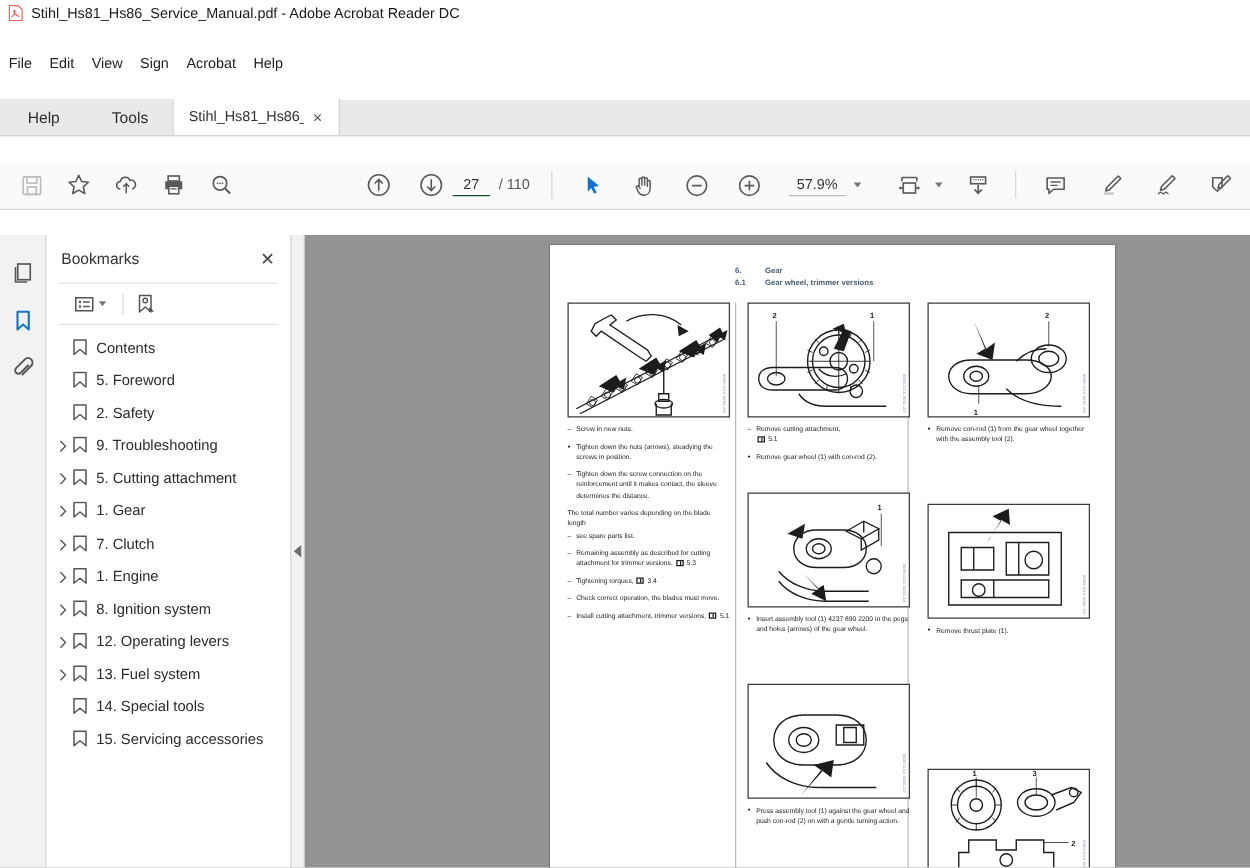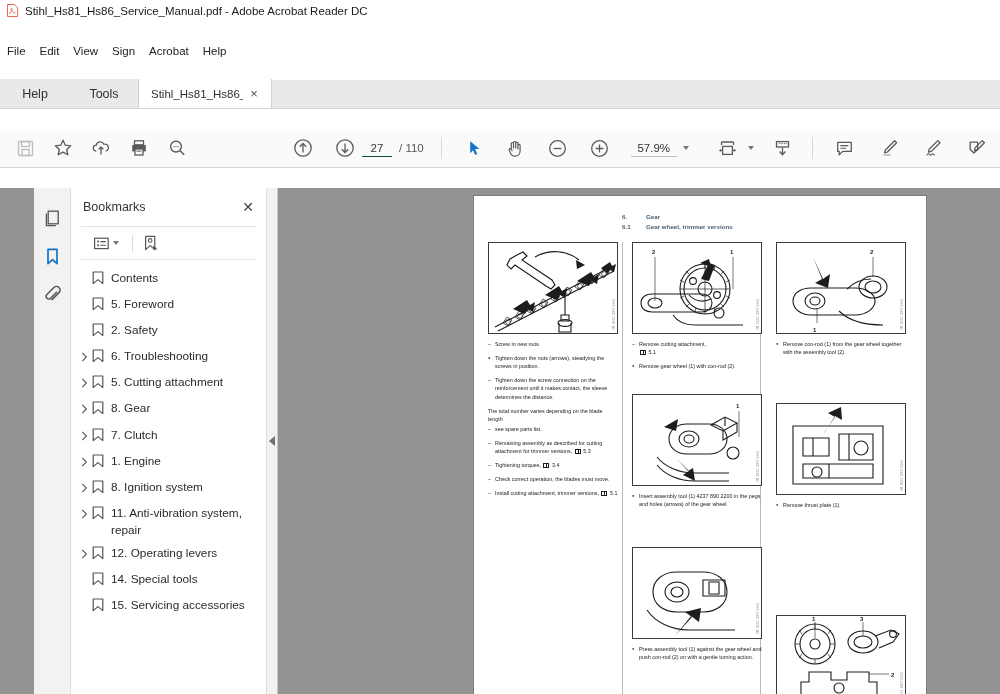--- a/index.html
+++ b/index.html
@@ -72,21 +72,21 @@
     width: 46px; height: 17px; border: none; border-bottom: 1px solid #bbb;
     font-size: 11.5px; color: #333; text-align: center; background: transparent;
     font-family: "Liberation Sans", sans-serif; outline: none; padding: 0;
   }
   .caret-down {
     width: 0; height: 0; border-left: 3.5px solid transparent; border-right: 3.5px solid transparent;
     border-top: 4px solid #777; margin-left: 6px;
   }
 
   
-  .body { flex: 1 1 auto; display: flex; min-height: 0; background: #939393; padding-left: 34px; }
+  .body { flex: 1 1 auto; display: flex; min-height: 0; background: #939393; }
 
   
   .rail {
     width: 37px; background: #f2f2f2; border-right: 1px solid #dcdcdc;
     display: flex; flex-direction: column; align-items: center; padding-top: 11px;
     flex: 0 0 37px;
   }
   .rail-btn {
     width: 33px; height: 38px; display: flex; align-items: center; justify-content: center;
     color: #555; position: relative;
@@ -433,21 +433,21 @@
           </div>
           <div class="bm-item">
             <span class="bm-chev">
               <svg width="7" height="10" viewBox="0 0 7 10">
                 <path d="M1.3 0.8L5.4 5 1.3 9.2" fill="none" stroke="#555" stroke-width="1.1"></path>
               </svg>
             </span>
             <span class="bm-ico"><svg width="12" height="14" viewBox="0 0 12 14">
                 <path d="M1.2 1h9.6v11.6l-4.8-4-4.8 4z" fill="none" stroke="#555" stroke-width="1.2" stroke-linejoin="round"></path>
               </svg></span>
-            <span class="bm-lbl">6. Troubleshooting</span>
+            <span class="bm-lbl">9. Troubleshooting</span>
           </div>
           <div class="bm-item">
             <span class="bm-chev">
               <svg width="7" height="10" viewBox="0 0 7 10">
                 <path d="M1.3 0.8L5.4 5 1.3 9.2" fill="none" stroke="#555" stroke-width="1.1"></path>
               </svg>
             </span>
             <span class="bm-ico"><svg width="12" height="14" viewBox="0 0 12 14">
                 <path d="M1.2 1h9.6v11.6l-4.8-4-4.8 4z" fill="none" stroke="#555" stroke-width="1.2" stroke-linejoin="round"></path>
               </svg></span>
@@ -455,21 +455,21 @@
           </div>
           <div class="bm-item">
             <span class="bm-chev">
               <svg width="7" height="10" viewBox="0 0 7 10">
                 <path d="M1.3 0.8L5.4 5 1.3 9.2" fill="none" stroke="#555" stroke-width="1.1"></path>
               </svg>
             </span>
             <span class="bm-ico"><svg width="12" height="14" viewBox="0 0 12 14">
                 <path d="M1.2 1h9.6v11.6l-4.8-4-4.8 4z" fill="none" stroke="#555" stroke-width="1.2" stroke-linejoin="round"></path>
               </svg></span>
-            <span class="bm-lbl">8. Gear</span>
+            <span class="bm-lbl">1. Gear</span>
           </div>
           <div class="bm-item">
             <span class="bm-chev">
               <svg width="7" height="10" viewBox="0 0 7 10">
                 <path d="M1.3 0.8L5.4 5 1.3 9.2" fill="none" stroke="#555" stroke-width="1.1"></path>
               </svg>
             </span>
             <span class="bm-ico"><svg width="12" height="14" viewBox="0 0 12 14">
                 <path d="M1.2 1h9.6v11.6l-4.8-4-4.8 4z" fill="none" stroke="#555" stroke-width="1.2" stroke-linejoin="round"></path>
               </svg></span>
@@ -499,32 +499,32 @@
           </div>
           <div class="bm-item">
             <span class="bm-chev">
               <svg width="7" height="10" viewBox="0 0 7 10">
                 <path d="M1.3 0.8L5.4 5 1.3 9.2" fill="none" stroke="#555" stroke-width="1.1"></path>
               </svg>
             </span>
             <span class="bm-ico"><svg width="12" height="14" viewBox="0 0 12 14">
                 <path d="M1.2 1h9.6v11.6l-4.8-4-4.8 4z" fill="none" stroke="#555" stroke-width="1.2" stroke-linejoin="round"></path>
               </svg></span>
-            <span class="bm-lbl">11. Anti-vibration system, repair</span>
+            <span class="bm-lbl">12. Operating levers</span>
           </div>
           <div class="bm-item">
             <span class="bm-chev">
               <svg width="7" height="10" viewBox="0 0 7 10">
                 <path d="M1.3 0.8L5.4 5 1.3 9.2" fill="none" stroke="#555" stroke-width="1.1"></path>
               </svg>
             </span>
             <span class="bm-ico"><svg width="12" height="14" viewBox="0 0 12 14">
                 <path d="M1.2 1h9.6v11.6l-4.8-4-4.8 4z" fill="none" stroke="#555" stroke-width="1.2" stroke-linejoin="round"></path>
               </svg></span>
-            <span class="bm-lbl">12. Operating levers</span>
+            <span class="bm-lbl">13. Fuel system</span>
           </div>
           <div class="bm-item">
             <span class="bm-chev"></span>
             <span class="bm-ico"><svg width="12" height="14" viewBox="0 0 12 14">
                 <path d="M1.2 1h9.6v11.6l-4.8-4-4.8 4z" fill="none" stroke="#555" stroke-width="1.2" stroke-linejoin="round"></path>
               </svg></span>
             <span class="bm-lbl">14. Special tools</span>
           </div>
           <div class="bm-item">
             <span class="bm-chev"></span>

